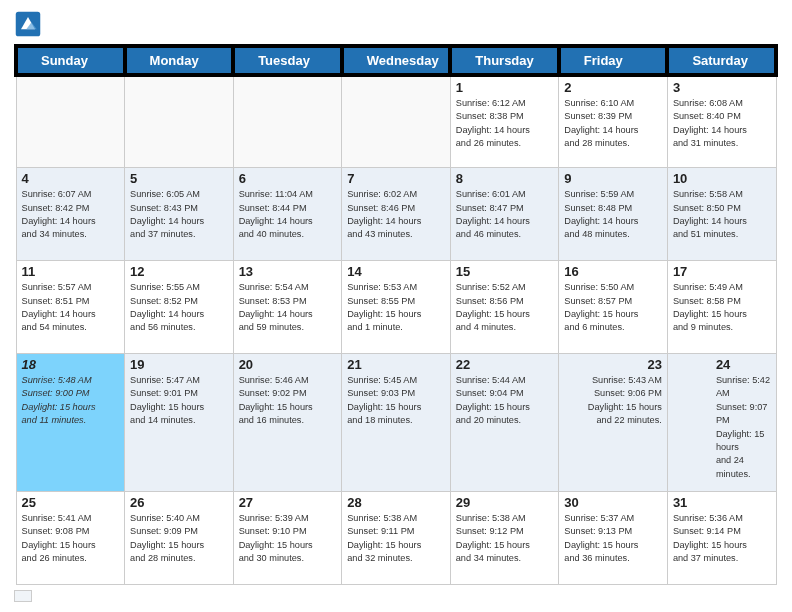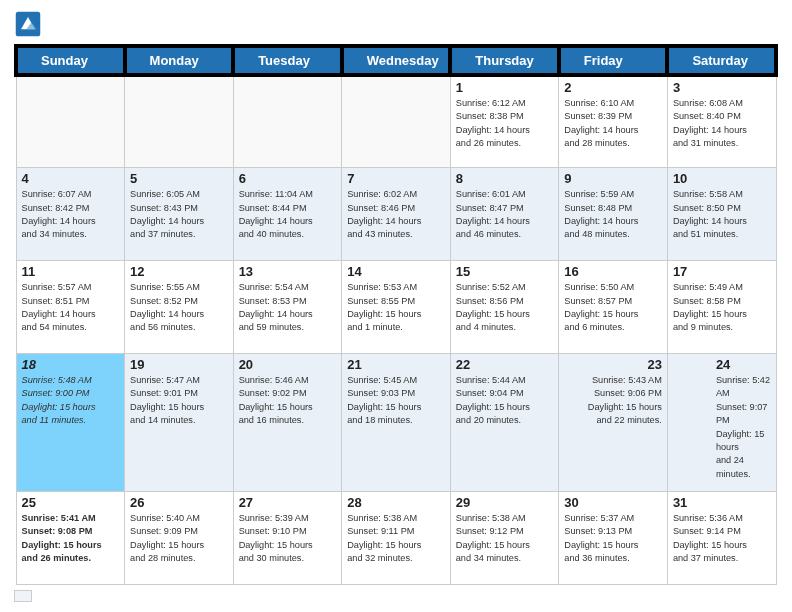--- a/index.html
+++ b/index.html
@@ -320,21 +320,21 @@
             <span class="day-num">24</span>
             <div class="day-info" style="white-space: pre-line;">Sunrise: 5:42 AM
 Sunset: 9:07 PM
 Daylight: 15 hours
 and 24 minutes.</div>
           </td>
         </tr>
         <tr>
           <td>
             <span class="day-num">25</span>
-            <div class="day-info" style="white-space: pre-line; font-weight: bold;">Sunrise: 5:41 AM
+            <div class="day-info" style="white-space: pre-line;">Sunrise: 5:41 AM
 Sunset: 9:08 PM
 Daylight: 15 hours
 and 26 minutes.</div>
           </td>
           <td>
             <span class="day-num">26</span>
             <div class="day-info" style="white-space: pre-line;">Sunrise: 5:40 AM
 Sunset: 9:09 PM
 Daylight: 15 hours
 and 28 minutes.</div>

